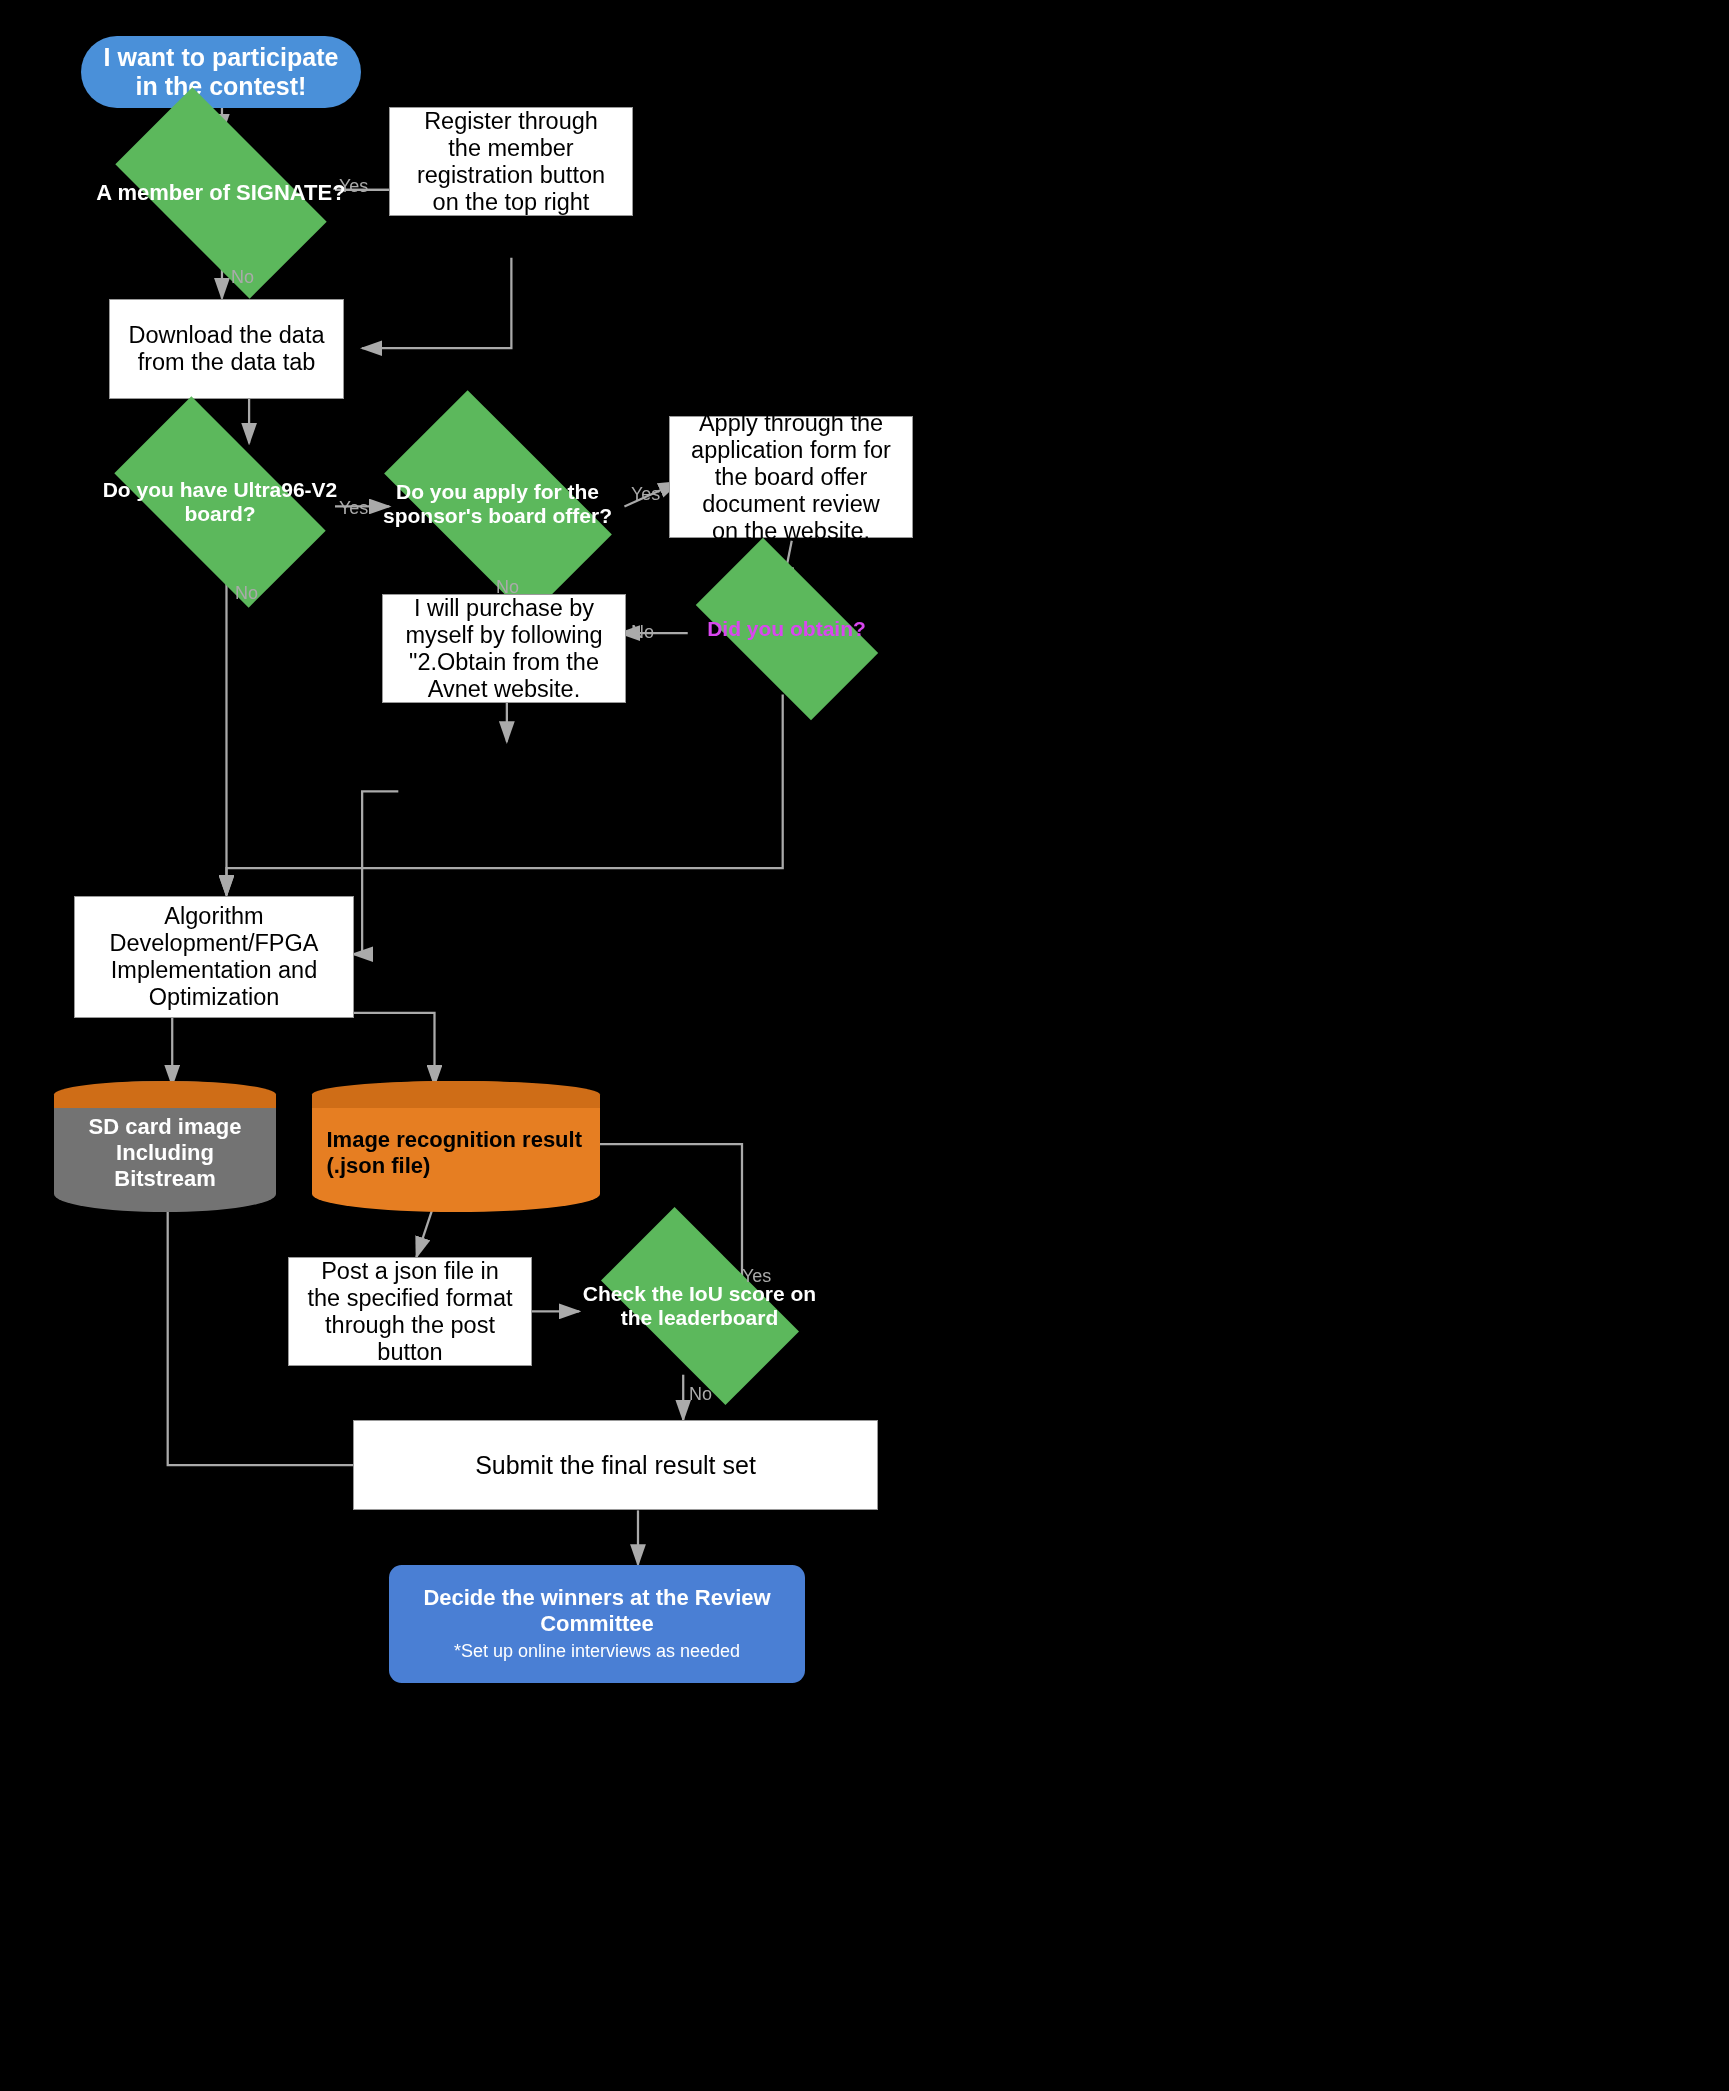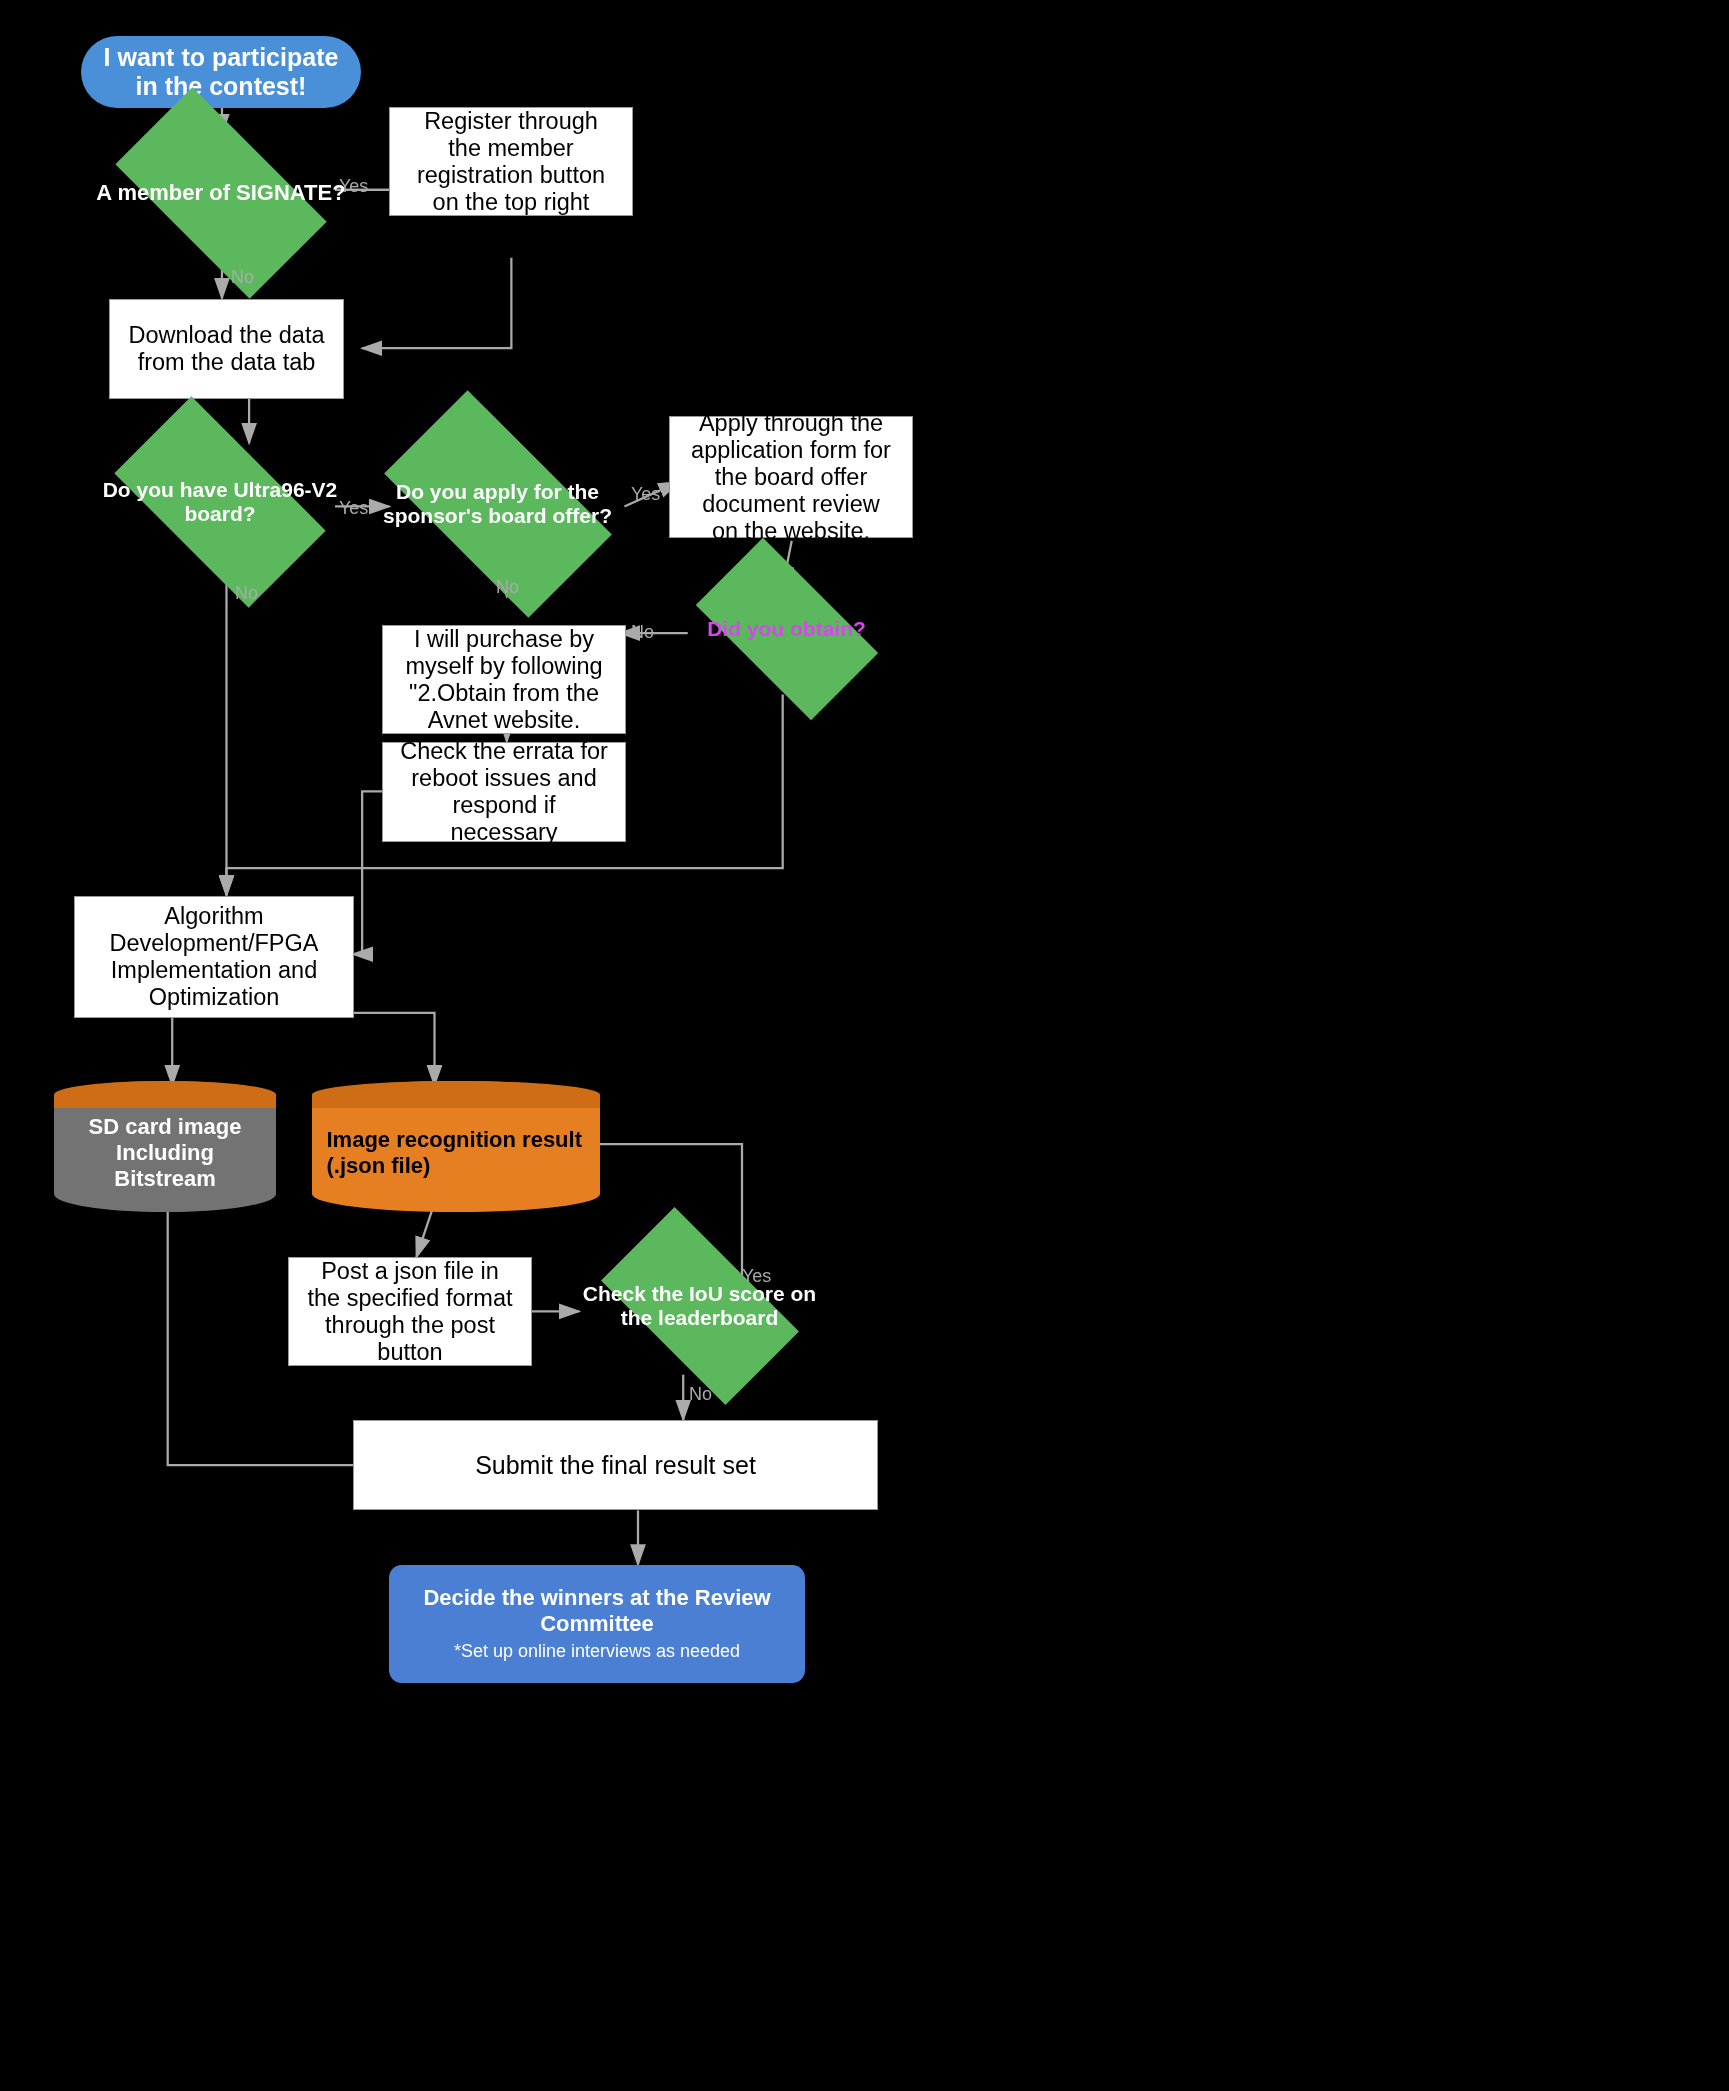--- a/index.html
+++ b/index.html
@@ -167,27 +167,24 @@
   <div style="position:absolute; left:678px; top:570px; width:217px; height:118px;">
     <div style="position:absolute; left:50%; top:50%; width:163px; height:95px;
                 background:#5cb85c; transform:translate(-50%,-50%) rotate(45deg);"></div>
     <div style="position:absolute; left:0; top:0; width:100%; height:100%;
                 display:flex; align-items:center; justify-content:center;
                 color:#d946ef; font-size:21px; font-weight:bold; text-align:center;">
       <span>Did you obtain?</span>
     </div>
   </div>
 
-  <div class="node node-rect" style="left:382px; top:625px; width:244px; height:109px;">
+  <div class="node node-rect" style="left:382px; top:594px; width:244px; height:109px;">
     <span>I will purchase by myself by following "2.Obtain from the Avnet website.</span>
   </div>
 
-  <div class="node node-rect" style="left:382px; top:742px; width:244px; height:100px;">
-    <span>Check the errata for reboot issues and respond if necessary</span>
-  </div>
 
   <div class="node node-rect" style="left:74px; top:896px; width:280px; height:122px;">
     <span>Algorithm Development/FPGA Implementation and Optimization</span>
   </div>
 
   <div style="position:absolute; left:54px; top:1081px; width:222px; height:131px;
               background:#737373; border-radius:50% 50% 50% 50% / 18px 18px 18px 18px;
               display:flex; align-items:center; justify-content:center;
               color:#fff; font-size:22px; font-weight:bold; text-align:center;
               padding: 27px 14.5px 14.5px;">

